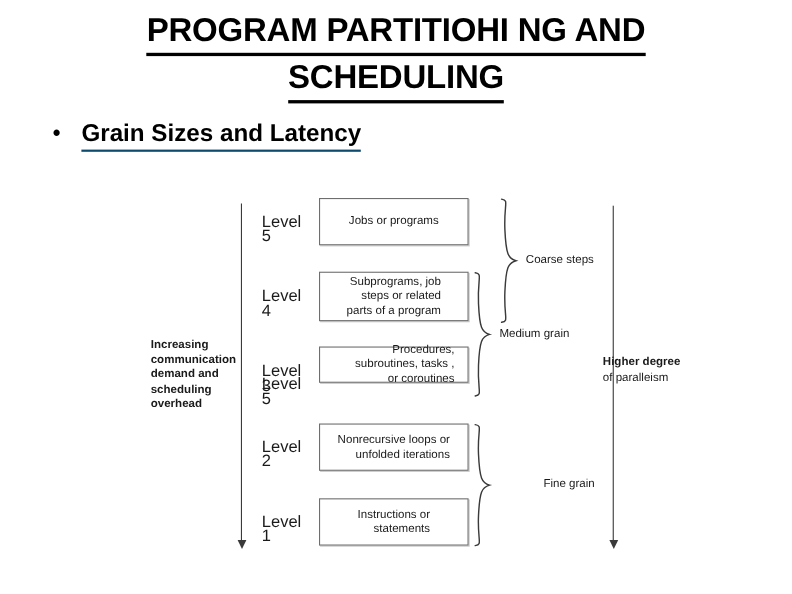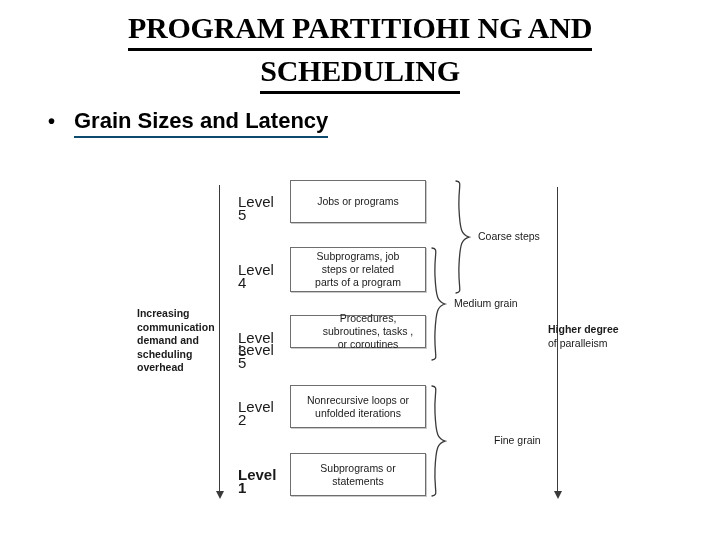--- a/index.html
+++ b/index.html
@@ -20,21 +20,20 @@
   .slide-title {
     position: absolute;
     left: 40px;
     top: 8px;
     width: 640px;
     text-align: center;
     font-size: 30px;
     font-weight: bold;
     line-height: 40px;
     letter-spacing: -0.2px;
-    font-family: Liberation Serif, serif;
   }
   .slide-title .tline {
     display: inline-block;
     border-bottom: 3px solid #000;
     padding-bottom: 0px;
   }
 
   .bullet-row {
     position: absolute;
     left: 48px;
@@ -69,21 +68,21 @@
     position: absolute;
     left: 290px;
     width: 136px;
     border: 1px solid #6e6e6e;
     box-shadow: 1px 1px 0 #c9c9c9;
     background: #ffffff;
     box-sizing: border-box;
     display: flex;
     align-items: center;
     justify-content: center;
-    text-align: center;
+    text-align: right;
     font-size: 10.5px;
     line-height: 13px;
     color: #1a1a1a;
   }
 
   .lvl-label {
     position: absolute;
     left: 238px;
     width: 48px;
     text-align: left;
@@ -188,30 +187,30 @@
 
   <div class="lvl-box" style="top:230px; height:43px;">
     <div>
       <div>Nonrecursive loops or</div>
       <div>unfolded iterations</div>
     </div>
   </div>
 
   <div class="lvl-box" style="top:298px; height:43px;">
     <div>
-      <div>Subprograms or</div>
+      <div>Instructions or</div>
       <div>statements</div>
     </div>
   </div>
 
   <div class="lvl-label" style="top:40px;">Level 5</div>
   <div class="lvl-label" style="top:108px;">Level 4</div>
   <div class="lvl-label" style="top:176px;">Level 3</div>
   <div class="lvl-label" style="top:245px;">Level 2</div>
-  <div class="lvl-label" style="top:313px;font-weight:bold;">Level 1</div>
+  <div class="lvl-label" style="top:313px;">Level 1</div>
 
   <div class="brace" style="left:452px; top:24px;">
     <svg width="22" height="116" viewBox="0 0 22 116">
       <path d="M4 2 C 11 3, 6 6, 7 30 C 8 52, 10 56, 17 58 C 10 60, 8 64, 7 86 C 6 110, 11 113, 4 114" fill="none" stroke="#3a3a3a" stroke-width="1.3" stroke-linecap="round"></path>
     </svg>
   </div>
   <div class="grain-label" style="left:478px; top:75px;">Coarse steps</div>
 
   <div class="brace" style="left:428px; top:91px;">
     <svg width="22" height="116" viewBox="0 0 22 116">

